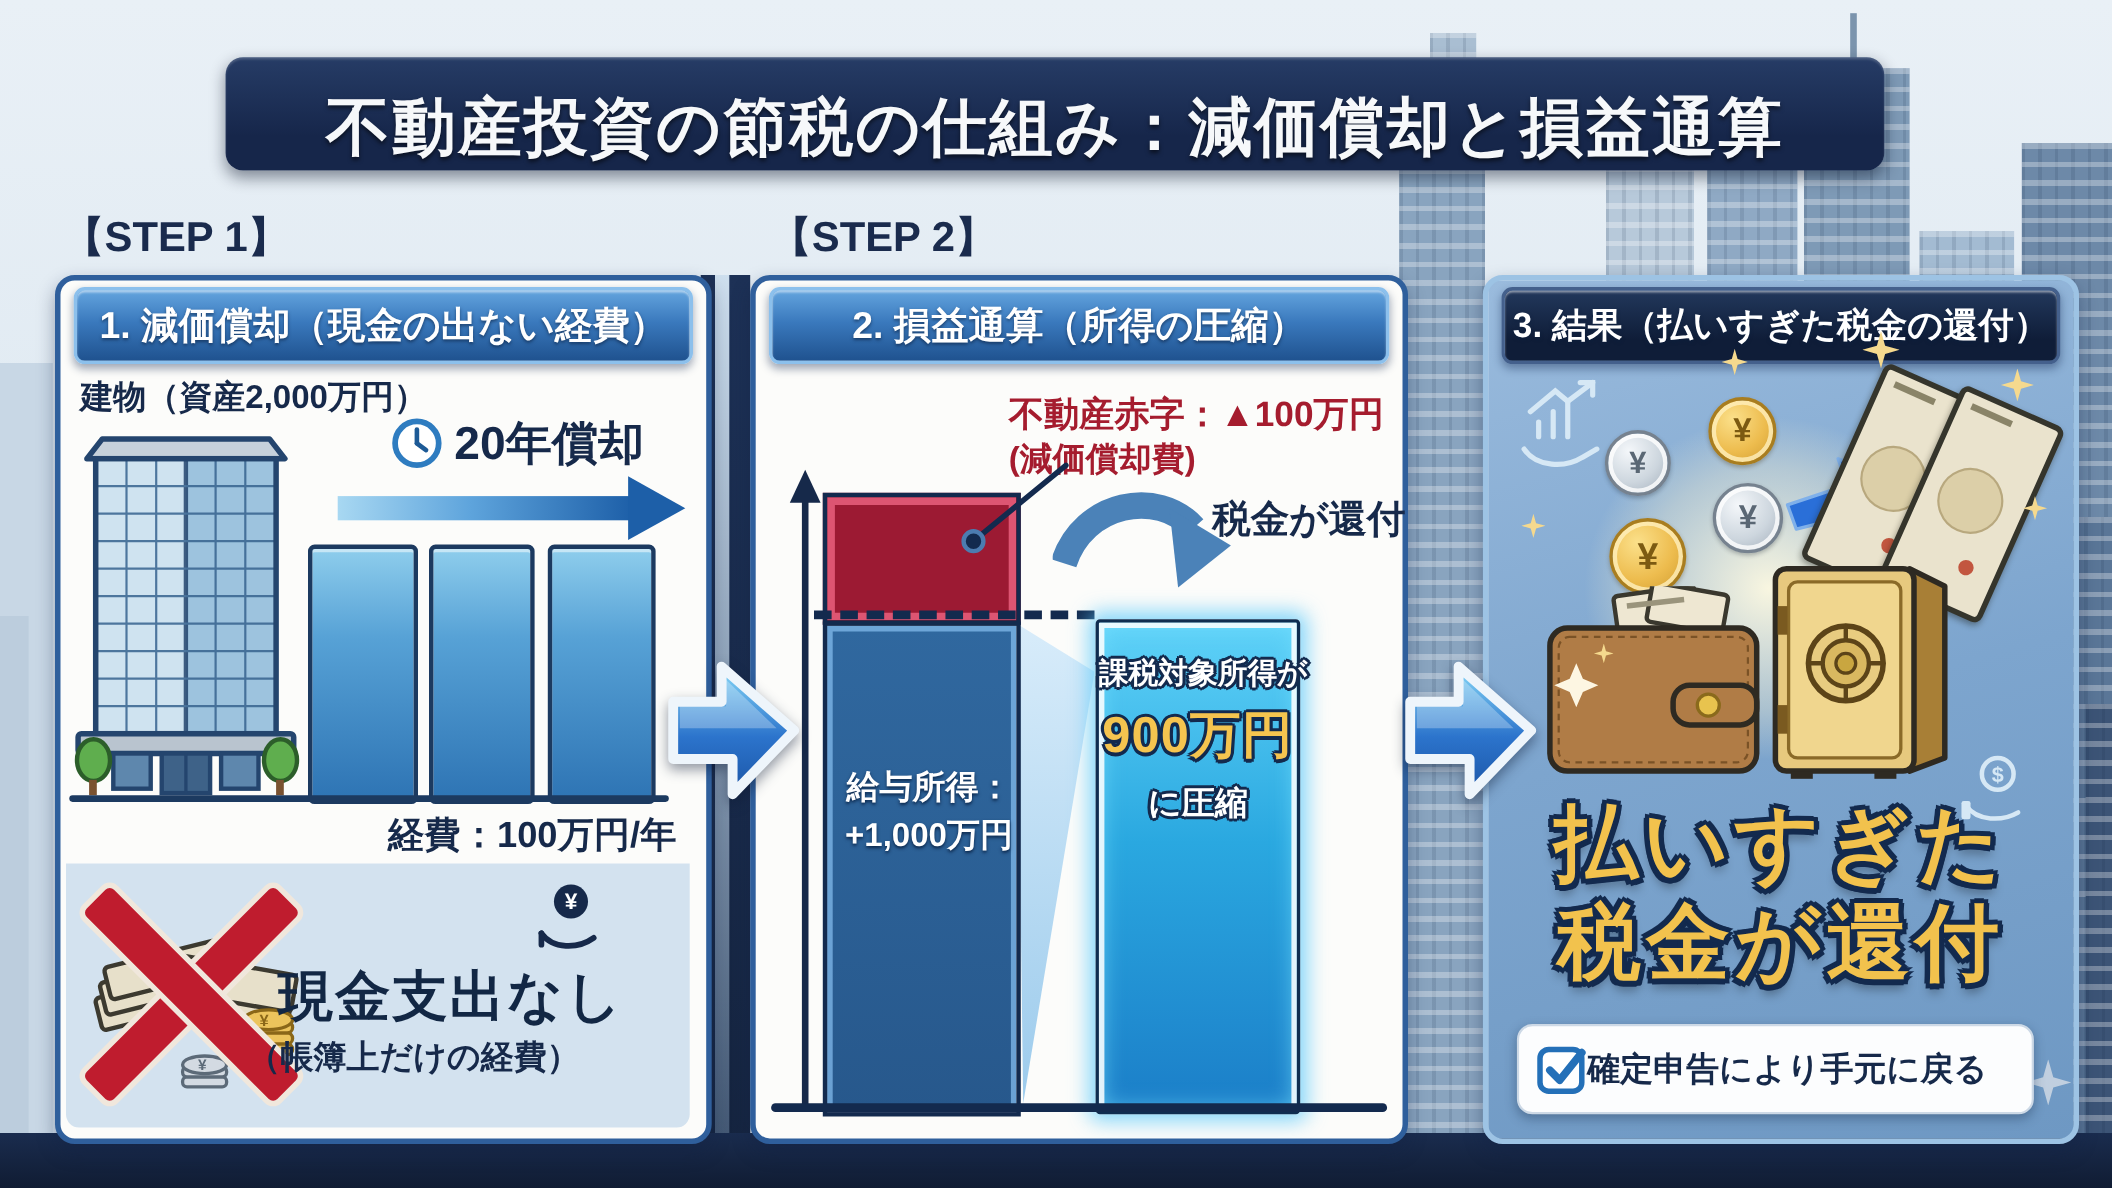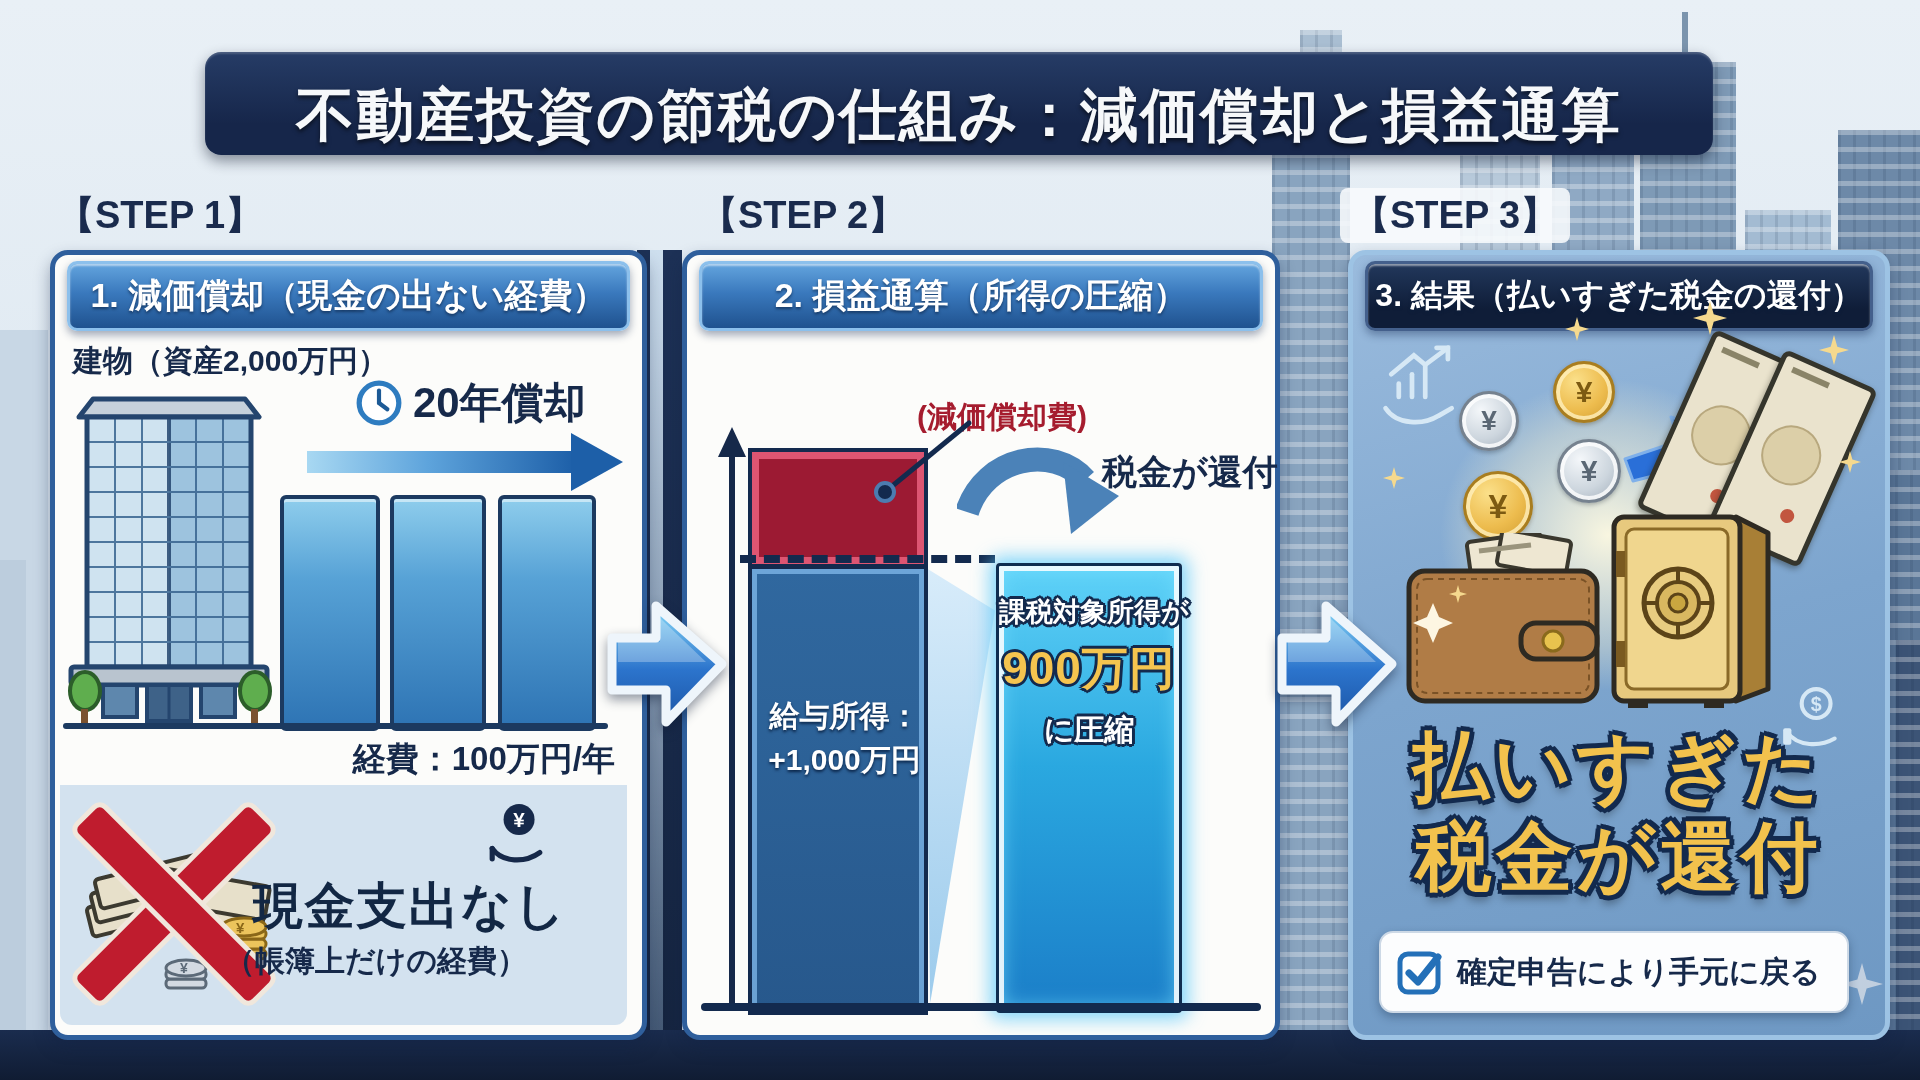--- a/index.html
+++ b/index.html
@@ -109,21 +109,21 @@
     background:#dccfa8;border:2px solid #b8a87e;}
   .bill .mark{position:absolute;left:10px;top:8px;width:40px;height:6px;background:#8a8468;}
   .bill .seal{position:absolute;left:58px;top:140px;width:14px;height:14px;border-radius:50%;background:#c2563f;}
   .sparkle{position:absolute;background:#f5d98e;
     clip-path:polygon(50% 0,61% 39%,100% 50%,61% 61%,50% 100%,39% 61%,0 50%,39% 39%);}
   .sparkle.pale{background:#cfd8e4;opacity:.85;}
   .headline{position:absolute;left:0;width:100%;text-align:center;color:#f2c24d;
     font-size:76px;font-weight:800;letter-spacing:5px;white-space:nowrap;}
   .foot-box{position:absolute;left:26px;top:676px;width:470px;height:82px;background:#fcfdfe;
     border:2px solid #cdd9e6;border-radius:14px;box-shadow:0 4px 10px rgba(20,40,70,.35);
-    display:flex;align-items:center;padding:0 16px;gap:14px;box-sizing:border-box;}
+    display:flex;align-items:center;padding:0 16px;box-sizing:border-box;}
   .foot-box span{font-size:30px;font-weight:bold;color:#16294a;white-space:nowrap;}
   
   .chev{position:absolute;filter:drop-shadow(0 5px 6px rgba(10,25,50,.45));}
 </style>
 </head>
 <body>
 
 <div id="stage">
 
   <div>
@@ -152,21 +152,20 @@
   <div class="gap-stripe" style="left:650px;top:250px;width:13px;height:830px;"></div>
 
   <div class="bottom-strip"></div>
 
   <div class="title-banner">
     <span>不動産投資の節税の仕組み：減価償却と損益通算</span>
   </div>
 
   <div class="step-label" style="left:57px;top:190px;">【STEP 1】</div>
   <div class="step-label" style="left:700px;top:190px;">【STEP 2】</div>
-  <div class="step-label pilled" style="left:1340px;top:188px;">【STEP 3】</div>
 
   <div class="card" style="left:50px;width:587px;">
     <div class="pill">
       <span>1. 減価償却（現金の出ない経費）</span>
     </div>
 
     <div class="b-label">建物（資産2,000万円）</div>
 
     <svg class="abs" style="left:8px;top:114px;" width="212" height="356" viewBox="0 0 212 356">
       <polygon points="30,30 182,30 196,48 16,48" fill="#c6d1db" stroke="#24456e" stroke-width="5" stroke-linejoin="round"></polygon>
@@ -256,20 +255,21 @@
       <div class="note2">現金支出なし</div>
       <div class="note3">（帳簿上だけの経費）</div>
     </div>
   </div>
 
   <div class="card" style="left:682px;width:588px;">
     <div class="pill">
       <span>2. 損益通算（所得の圧縮）</span>
     </div>
 
+    <div class="deficit1">不動産赤字：▲100万円</div>
     <div class="deficit2">(減価償却費)</div>
     <div class="subtract">税金が還付</div>
 
     <div class="yaxis-head"></div>
     <div class="yaxis"></div>
 
     <div class="red-bar"></div>
 
     <svg class="abs" style="left:186px;top:158px;" width="105" height="92" viewBox="0 0 105 92">
       <line x1="12" y1="79" x2="96" y2="10" stroke="#132a4e" stroke-width="5" stroke-linecap="round"></line>

